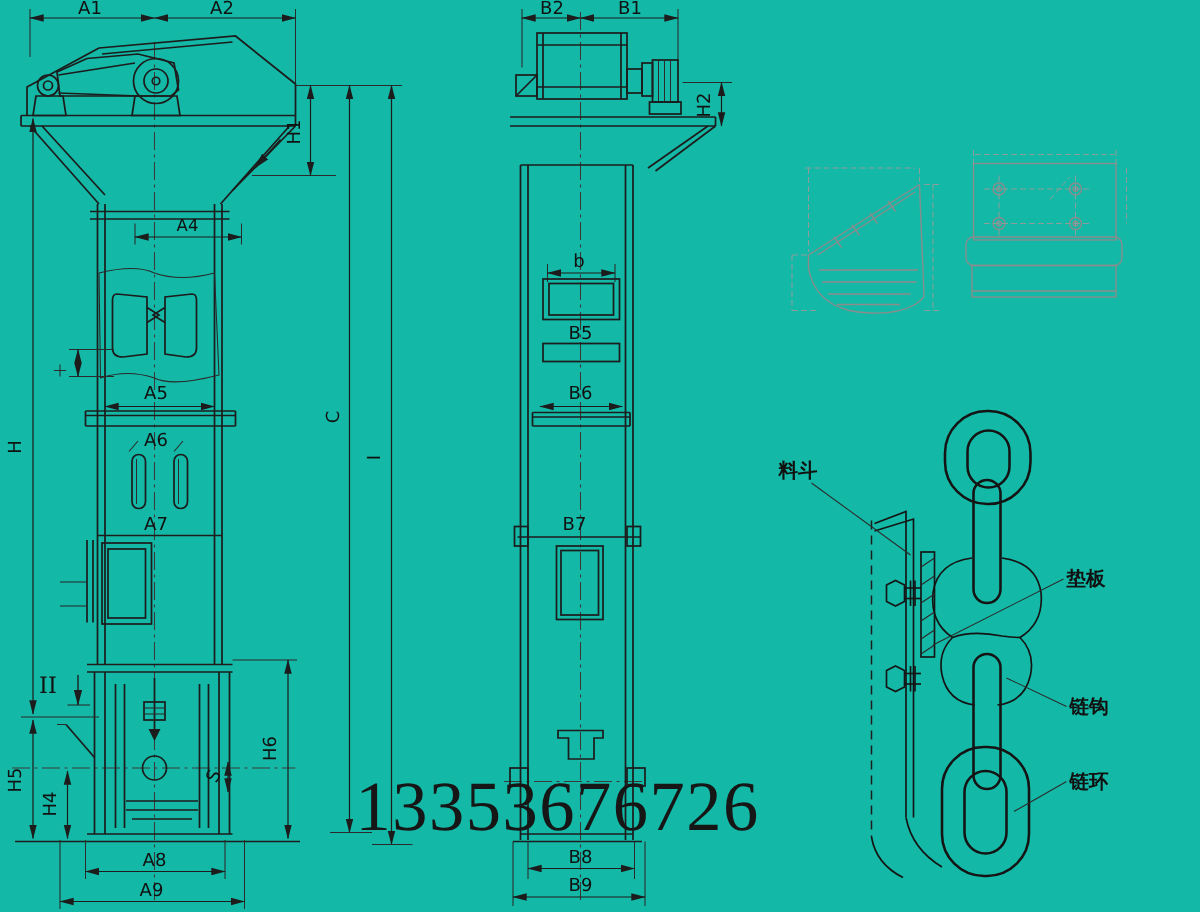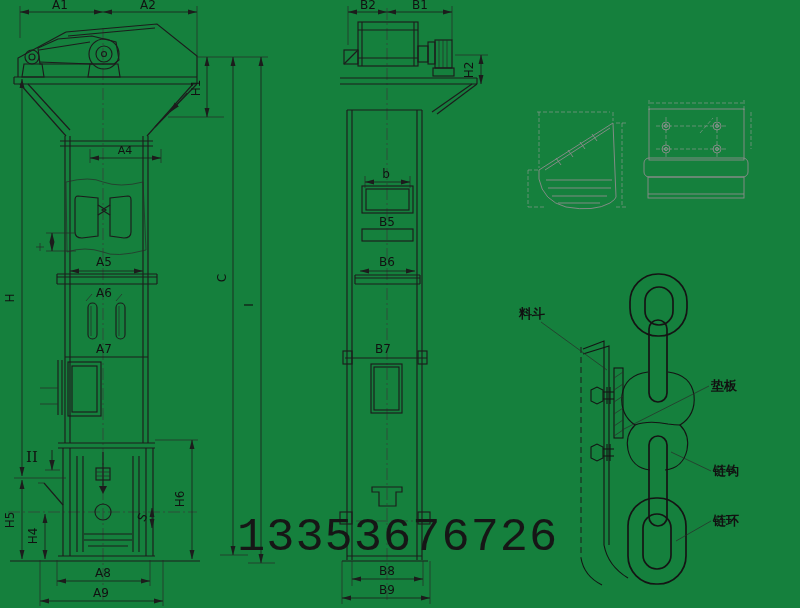--- a/index.html
+++ b/index.html
@@ -1,33 +1,33 @@
 <!DOCTYPE html>
 <html><head>
 <meta charset="utf-8">
 <style>
   html,body{margin:0;padding:0;background:#fff;}
-  .stage{position:relative;width:800px;height:608px;background:#15803d;overflow:hidden;
+  .stage{position:relative;width:800px;height:608px;background:#14b8a6;overflow:hidden;
          font-family:"DejaVu Sans",sans-serif;}
   svg{position:absolute;left:0;top:0;}
   .ln   {stroke:#1c1c1c;stroke-width:1.15;fill:none;}
   .thin {stroke:#2a2a2a;stroke-width:0.7;fill:none;}
   .dim  {stroke:#1c1c1c;stroke-width:0.8;fill:none;marker-start:url(#arr);marker-end:url(#arr);}
   .dima {stroke:#1c1c1c;stroke-width:0.9;fill:none;marker-end:url(#arr);}
   .cl   {stroke:#3a3a3a;stroke-width:0.7;fill:none;stroke-dasharray:12 3 2 3;}
   .dsh  {stroke:#1c1c1c;stroke-width:1;fill:none;stroke-dasharray:6 4;}
   .gray {stroke:#8c8c8c;stroke-width:0.9;fill:none;}
   .grayd{stroke:#9a9a9a;stroke-width:0.6;fill:none;stroke-dasharray:4 2;}
   .chain{stroke:#141414;stroke-width:1.7;fill:none;}
   .med  {stroke:#141414;stroke-width:1.1;fill:none;}
   .lbl  {font:12px "DejaVu Sans",sans-serif;fill:#111;stroke:none;}
   .lbls {font:11px "DejaVu Sans",sans-serif;fill:#111;stroke:none;}
   .sec  {font:15px "DejaVu Serif",serif;fill:#111;stroke:none;}
   .cjk  {font:bold 13px "DejaVu Sans",sans-serif;fill:#111;stroke:none;}
-  .phone{position:absolute;left:237px;top:511px;font-family:Liberation Mono, monospace;
+  .phone{position:absolute;left:237px;top:511px;font-family:Liberation Serif, serif;
          font-size:47px;color:#161616;letter-spacing:1px;white-space:nowrap;}
 </style>
 </head>
 <body>
 
 <div class="stage">
 <svg width="800" height="608" viewBox="0 0 800 608">
   <defs>
     <marker id="arr" viewBox="0 0 10 6" refX="9.5" refY="3" markerWidth="12" markerHeight="7.2" orient="auto-start-reverse">
           <path d="M0,0.4 L10,3 L0,5.6 Z" fill="#1c1c1c"></path>

